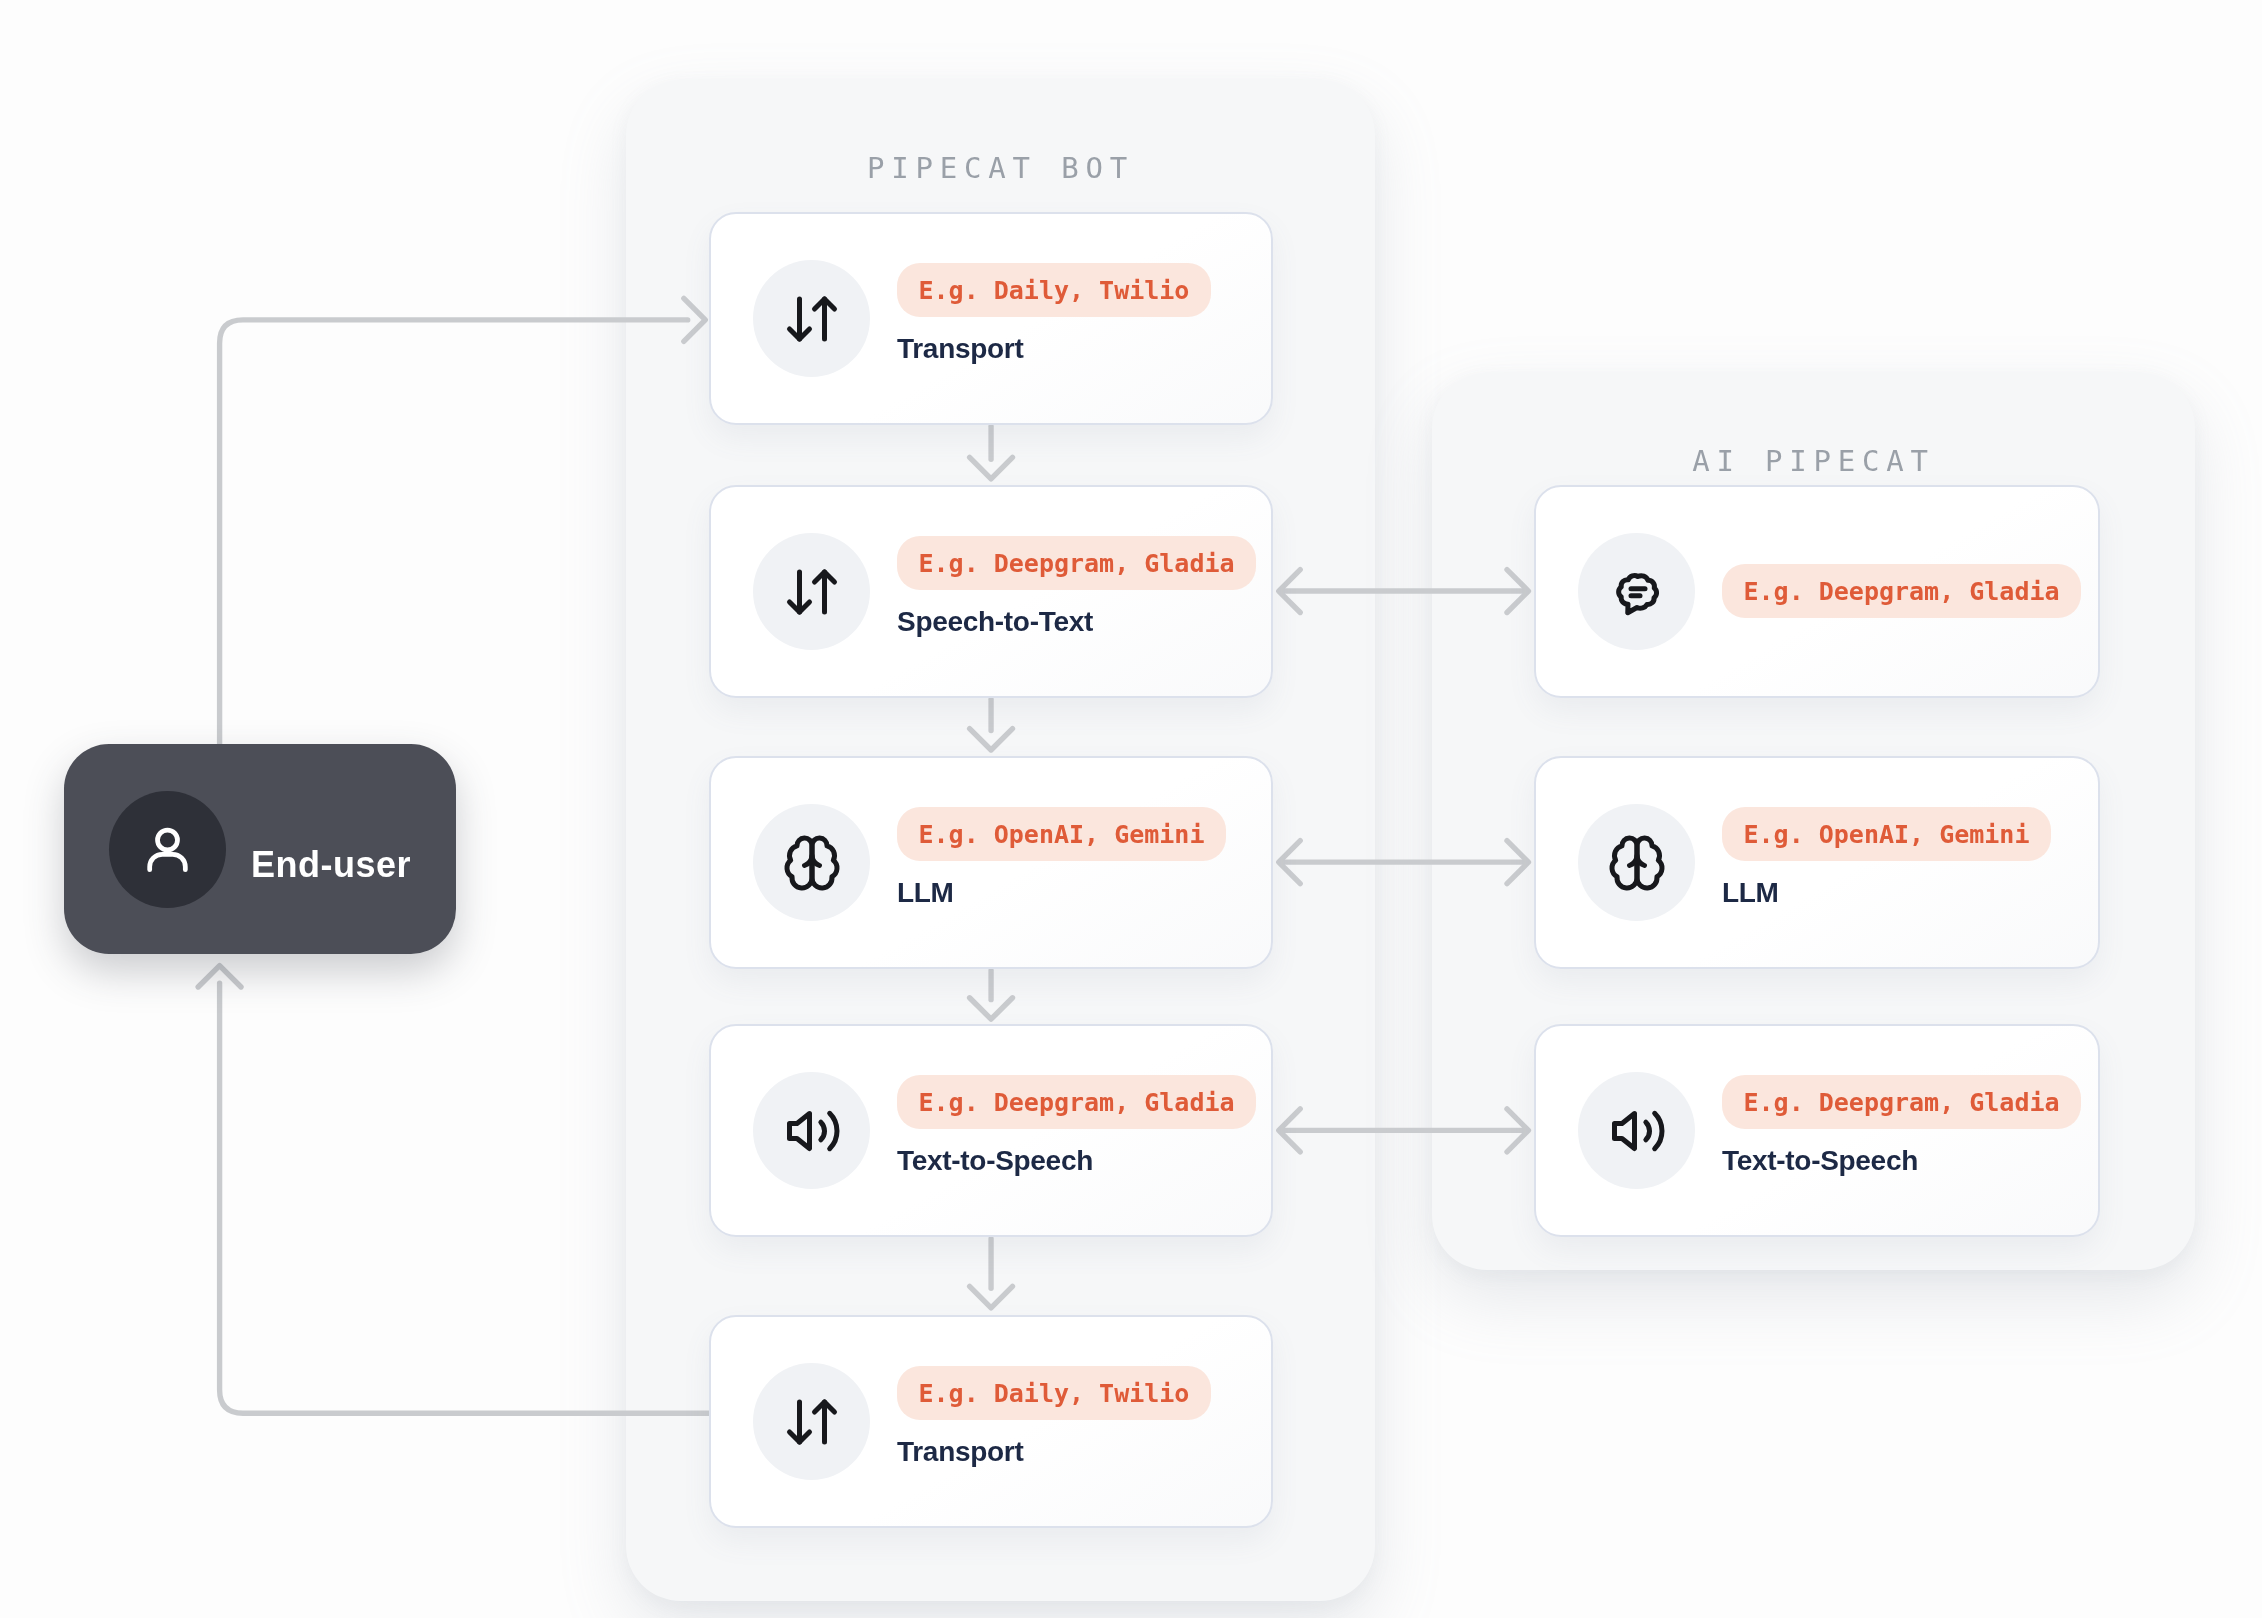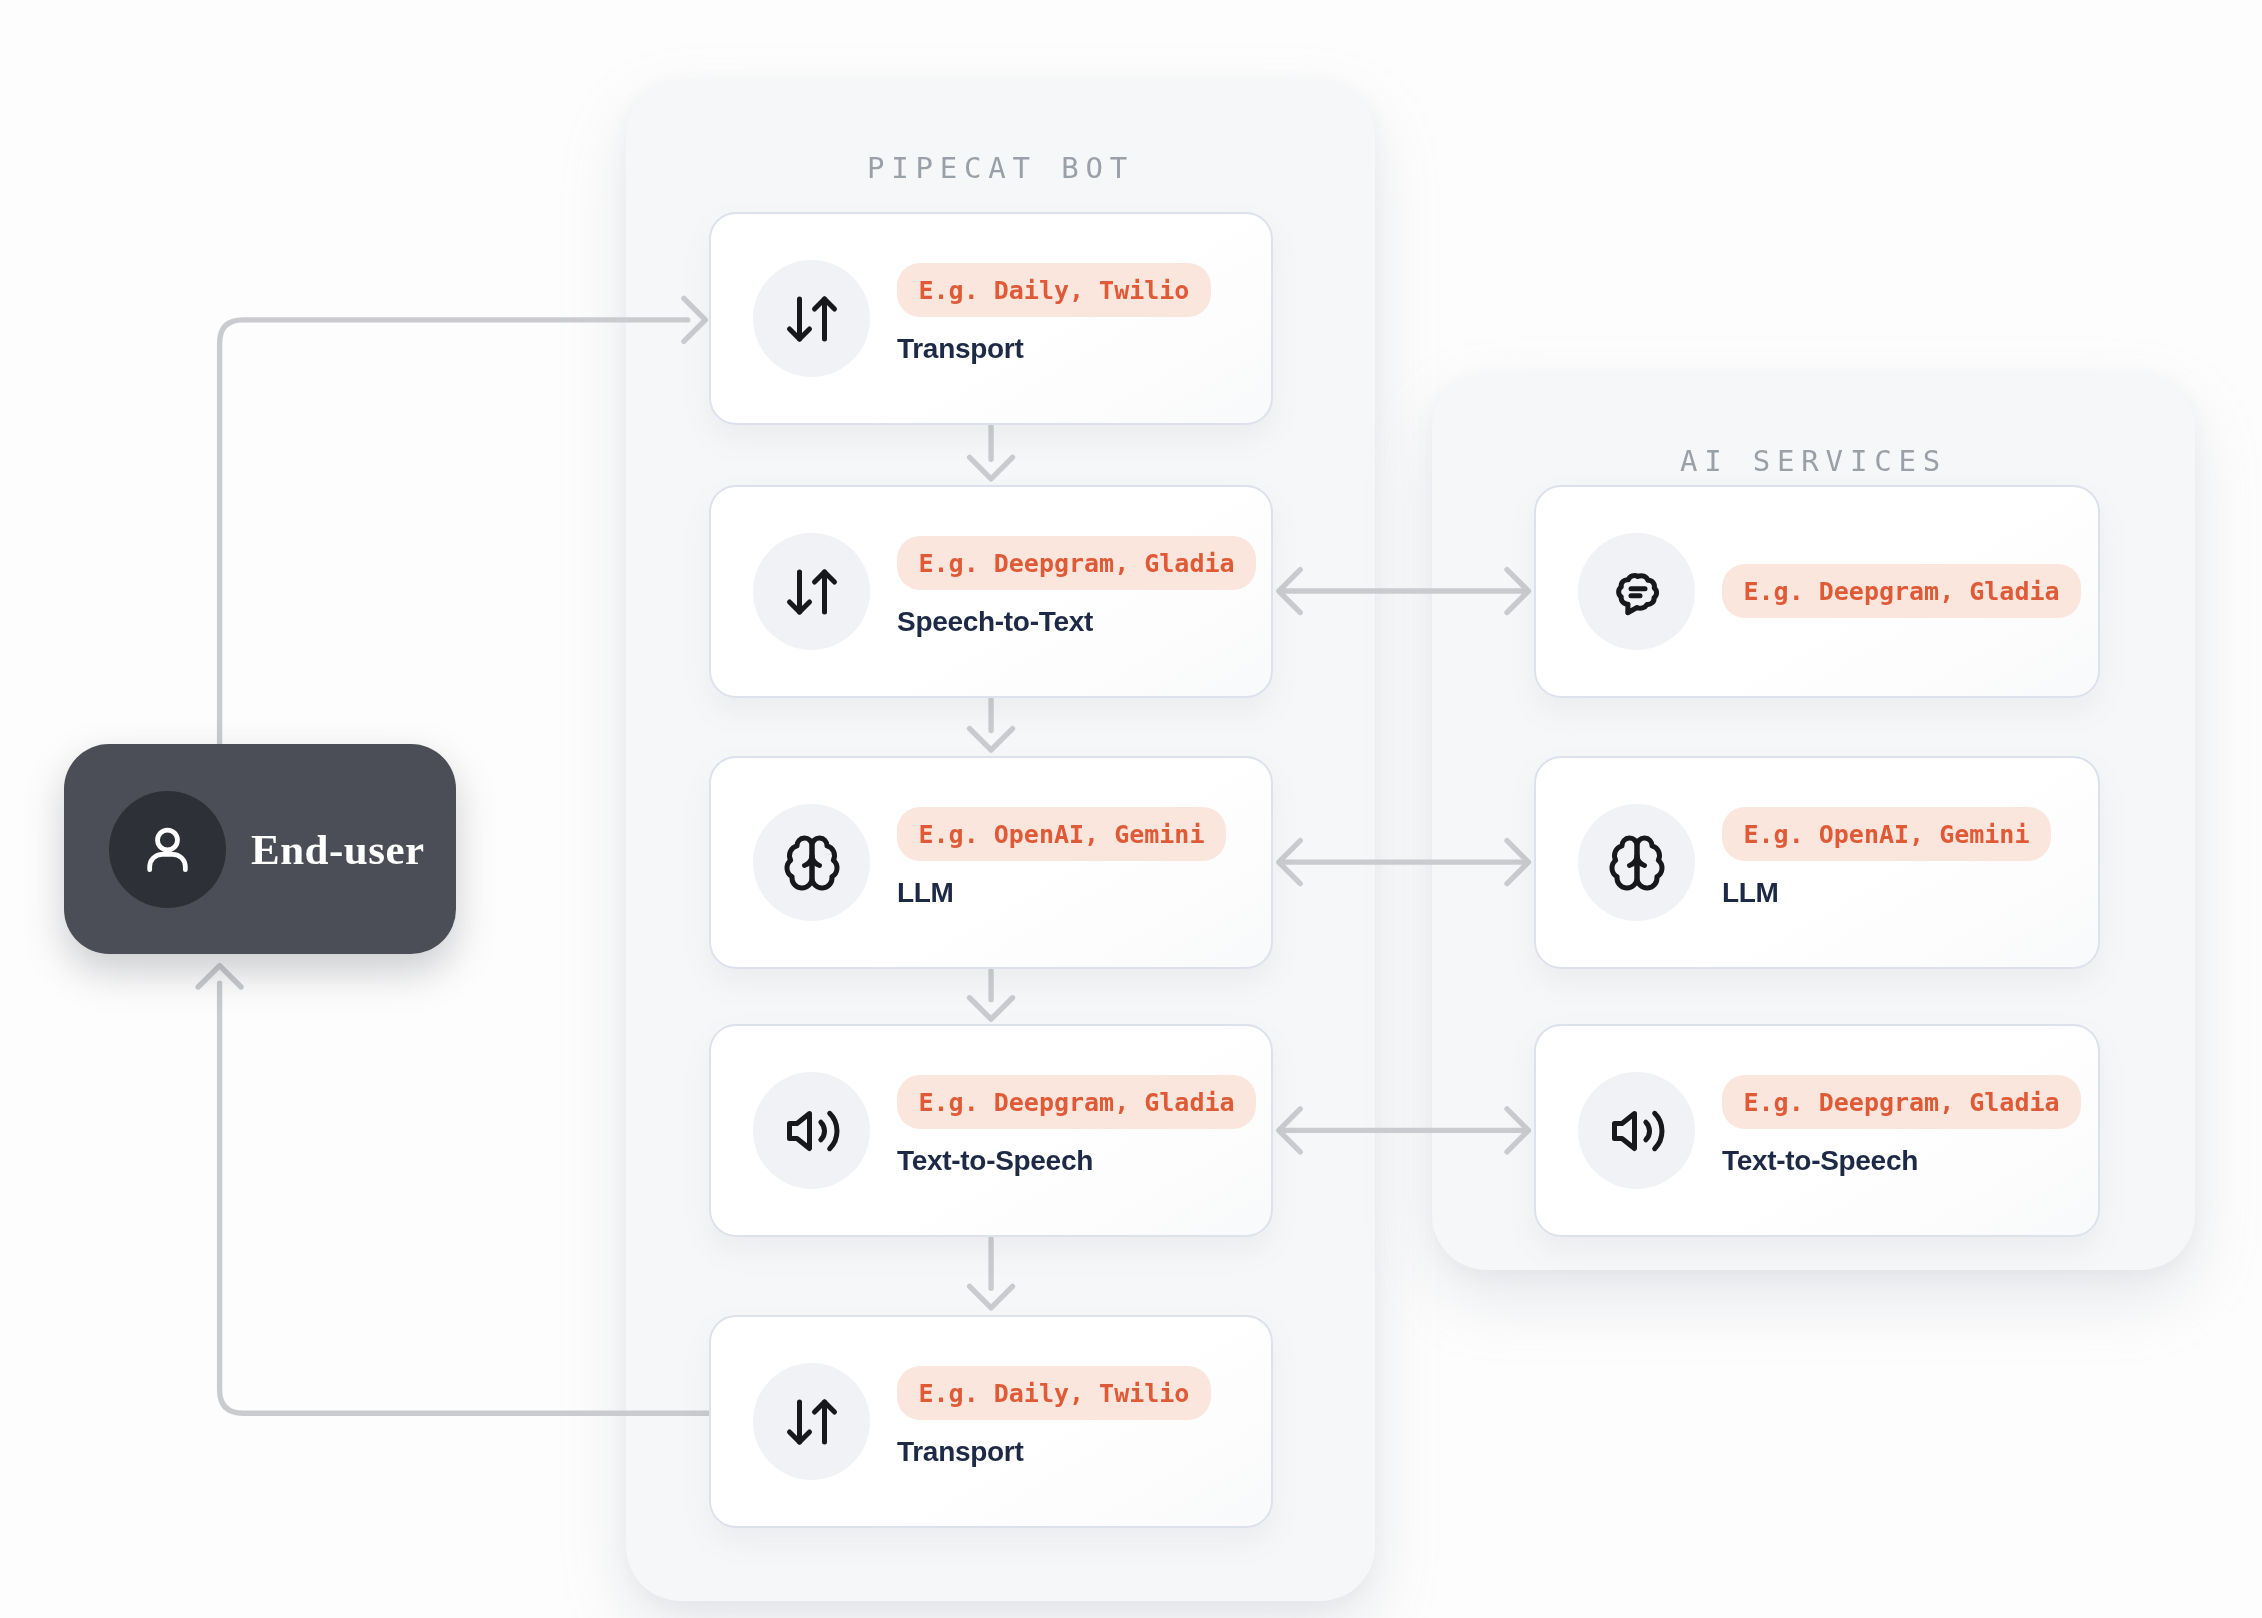--- a/index.html
+++ b/index.html
@@ -46,22 +46,22 @@
   .node-title{position:absolute;left:186px;top:119px;font-size:28px;font-weight:700;
     color:var(--node-title);letter-spacing:-0.3px;white-space:nowrap;}
 
   #end-user{position:absolute;left:64px;top:744px;width:392px;height:210px;z-index:2;
     background:var(--end-user-bg);border-radius:45px;
     box-shadow:0 17.6px 39px rgba(60,64,75,.25);}
   #end-user .eu-circle{position:absolute;left:45px;top:47px;width:117px;height:117px;border-radius:50%;
     background:var(--end-user-circle-bg);display:flex;align-items:center;justify-content:center;}
   #end-user .eu-circle svg{width:57px;height:57px;stroke:var(--end-user-text);stroke-width:2;
     fill:none;stroke-linecap:round;stroke-linejoin:round;}
-  #end-user .eu-label{position:absolute;left:187px;top:0;height:100%;display:flex;align-items:center;
-    font-size:43px;font-weight:700;color:var(--end-user-text);letter-spacing:0.5px;font-family:Liberation Serif, serif;}
+  #end-user .eu-label{position:absolute;left:187px;top:16px;height:100%;display:flex;align-items:center;
+    font-size:36px;font-weight:700;color:var(--end-user-text);letter-spacing:0.5px;}
 
   #connectors{position:absolute;left:0;top:0;width:2263px;height:1619px;z-index:1;pointer-events:none;}
   #connectors path{stroke:var(--arrow);stroke-width:5.5;fill:none;stroke-linecap:round;stroke-linejoin:round;}
 </style>
 </head>
 <body>
 
 <div id="stage">
 
   <svg id="connectors" viewBox="0 0 2320 1660">
@@ -163,21 +163,21 @@
             <path d="m21 8-4-4-4 4"></path>
             <path d="M17 4v16"></path>
           </svg>
       </div>
       <div class="badge">E.g. Daily, Twilio</div>
       <div class="node-title">Transport</div>
     </div>
   </div>
 
   <div id="ai-panel" class="panel">
-    <div class="panel-title">AI SERVICES</div>
+    <div class="panel-title">AI PIPECAT</div>
 
     <div class="card c-r1">
       <div class="icon-circle">
         <svg viewBox="0 0 24 24">
             <path d="M8.4 16.9C6.7 16.9 5.4 15.5 5.7 13.9C4.3 13 4.3 10.9 5.7 10C5.4 8.3 6.8 6.9 8.5 7.1C9.1 5.6 11 5 12.3 5.8C13.9 5 15.8 5.7 16.4 7.3C18.1 7.3 19.3 8.8 18.9 10.4C20.2 11.4 20.1 13.4 18.8 14.3C19 15.9 17.6 17.2 16 17C15.2 18.4 13.4 18.9 12 18.2L8.3 20.3L8.4 16.9Z"></path>
             <path d="M9.6 10.7h5.6"></path>
             <path d="M9.6 13.5h3.6"></path>
           </svg>
       </div>
       <div class="badge badge-centered">E.g. Deepgram, Gladia</div>

